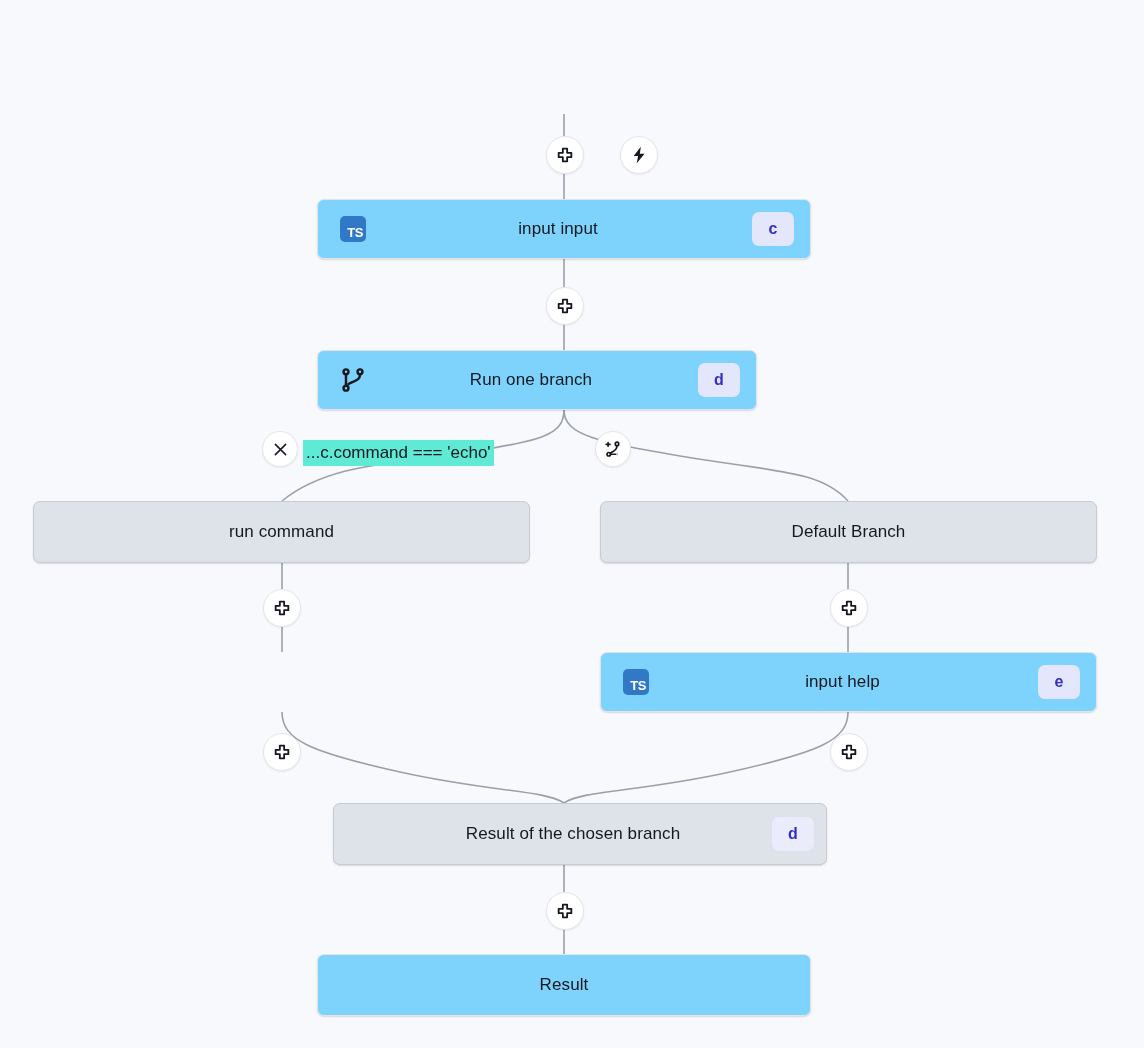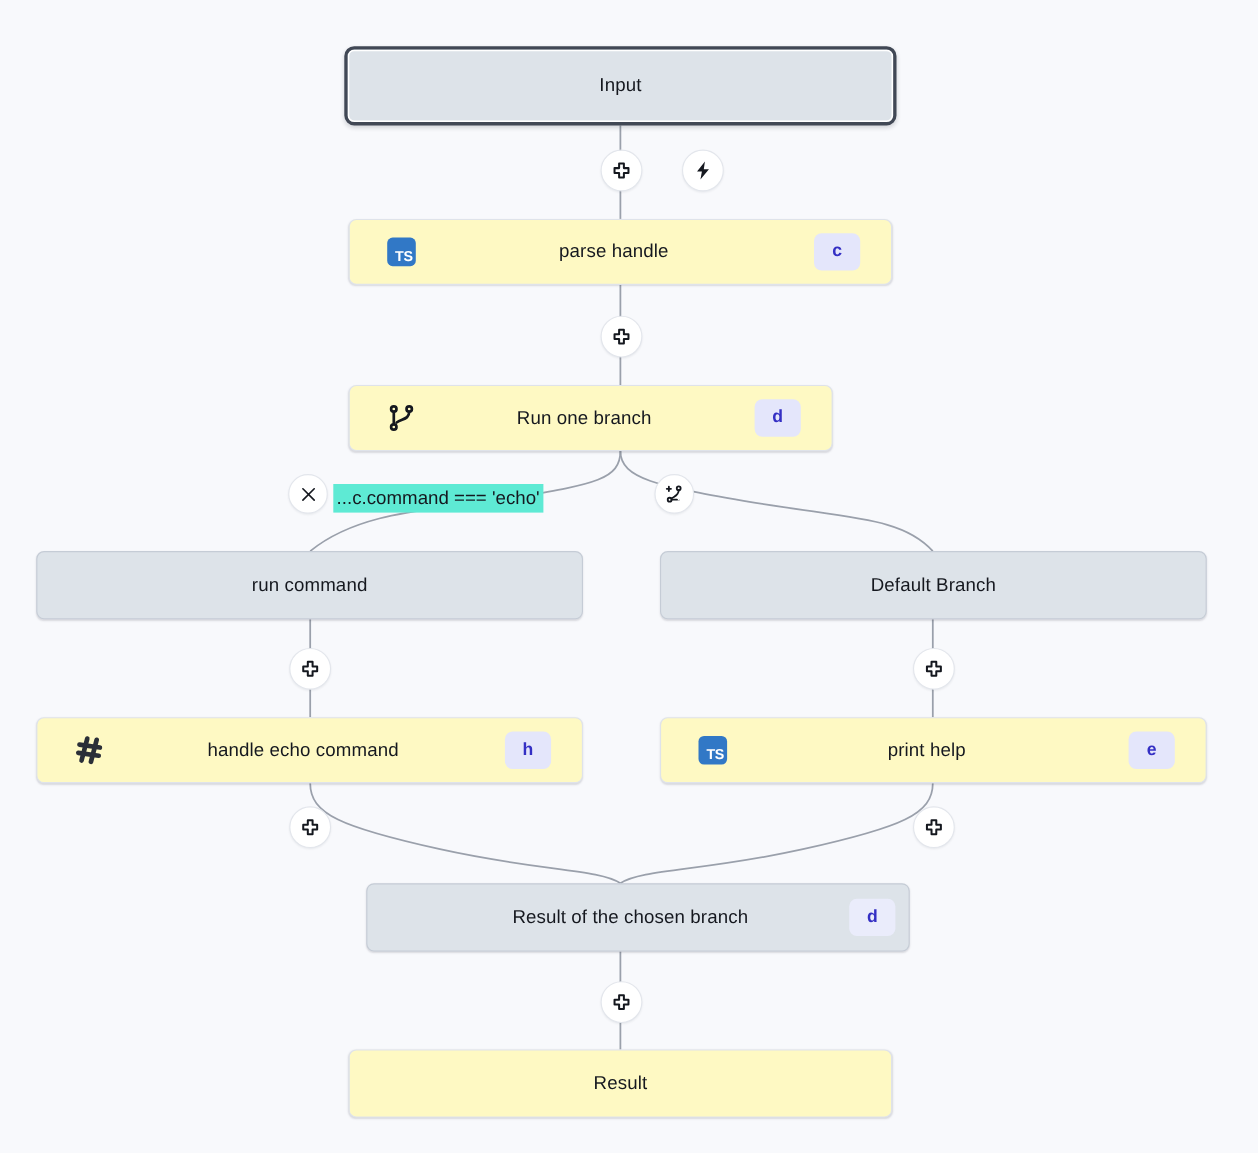--- a/index.html
+++ b/index.html
@@ -44,23 +44,23 @@
     font-size: 17px;
     color: #15181f;
     letter-spacing: .1px;
     white-space: nowrap;
     overflow: hidden;
     text-overflow: ellipsis;
   }
 
   
   .node.white {
-    background: #fef9c3;
+    background: #7dd3fc;
     border: 1px solid #dfe3ea;
-    padding: 0 28px;
+    padding: 0 16px;
   }
   
   .node.gray {
     background: #dde3e9;
     border: 1px solid #c5ccd6;
     padding: 0 12px;
   }
   
   .node.selected {
     background: #dde3e9;
@@ -160,31 +160,26 @@
       <path d="M848,563 L848,652"></path>
 
       <path d="M282,712 C282,740 310,752 400,772 C490,792 545,790 564,803"></path>
 
       <path d="M848,712 C848,740 820,752 730,772 C640,792 583,790 564,803"></path>
 
       <path d="M564,865 L564,954"></path>
     </g>
   </svg>
 
-  <div class="node selected" style="left:313px; top:42px; width:502px; height:72px;">
-    <span class="spacer"></span>
-    <span class="title">Input</span>
-    <span class="spacer"></span>
-  </div>
 
   <div class="node white" style="left:317px; top:199px; width:494px; height:60px;">
     <span class="node-icon">
       <span class="ts-icon">TS</span>
     </span>
-    <span class="title">parse handle</span>
+    <span class="title">input input</span>
     <span class="badge">c</span>
   </div>
 
   <div class="node white" style="left:317px; top:350px; width:440px; height:60px;">
     <span class="node-icon">
       <svg width="28" height="28" viewBox="0 0 24 24" fill="none" stroke="#15181f" stroke-width="2.1" stroke-linecap="round" stroke-linejoin="round">
         <circle cx="6" cy="5" r="2.1"></circle>
         <circle cx="6" cy="19" r="2.1"></circle>
         <circle cx="18" cy="5" r="2.1"></circle>
         <path d="M6 7.2 L6 16.8"></path>
@@ -200,40 +195,26 @@
     <span class="title">Default Branch</span>
     <span class="spacer"></span>
   </div>
 
   <div class="node gray" style="left:33px; top:501px; width:497px; height:62px;">
     <span class="spacer"></span>
     <span class="title">run command</span>
     <span class="spacer"></span>
   </div>
 
-  <div class="node white" style="left:33px; top:652px; width:497px; height:60px;">
-    <span class="node-icon">
-      <svg width="30" height="30" viewBox="0 0 24 24" fill="none" stroke="#2b2f38" stroke-width="3.4" stroke-linecap="round" stroke-linejoin="round">
-        <g transform="rotate(8 12 12)">
-          <path d="M4.5 9 H19.5"></path>
-          <path d="M4.5 15 H19.5"></path>
-          <path d="M9.5 3.8 L7.6 20.2"></path>
-          <path d="M16.4 3.8 L14.5 20.2"></path>
-        </g>
-      </svg>
-    </span>
-    <span class="title">handle echo command</span>
-    <span class="badge">h</span>
-  </div>
 
   <div class="node white" style="left:600px; top:652px; width:497px; height:60px;">
     <span class="node-icon">
       <span class="ts-icon">TS</span>
     </span>
-    <span class="title">print help</span>
+    <span class="title">input help</span>
     <span class="badge">e</span>
   </div>
 
   <div class="node gray" style="left:317px; top:803px; width:494px; height:62px;margin-left:16px;">
     <span class="spacer"></span>
     <span class="title">Result of the chosen branch</span>
     <span class="badge">d</span>
   </div>
 
   <div class="node white" style="left:317px; top:954px; width:494px; height:62px;">

